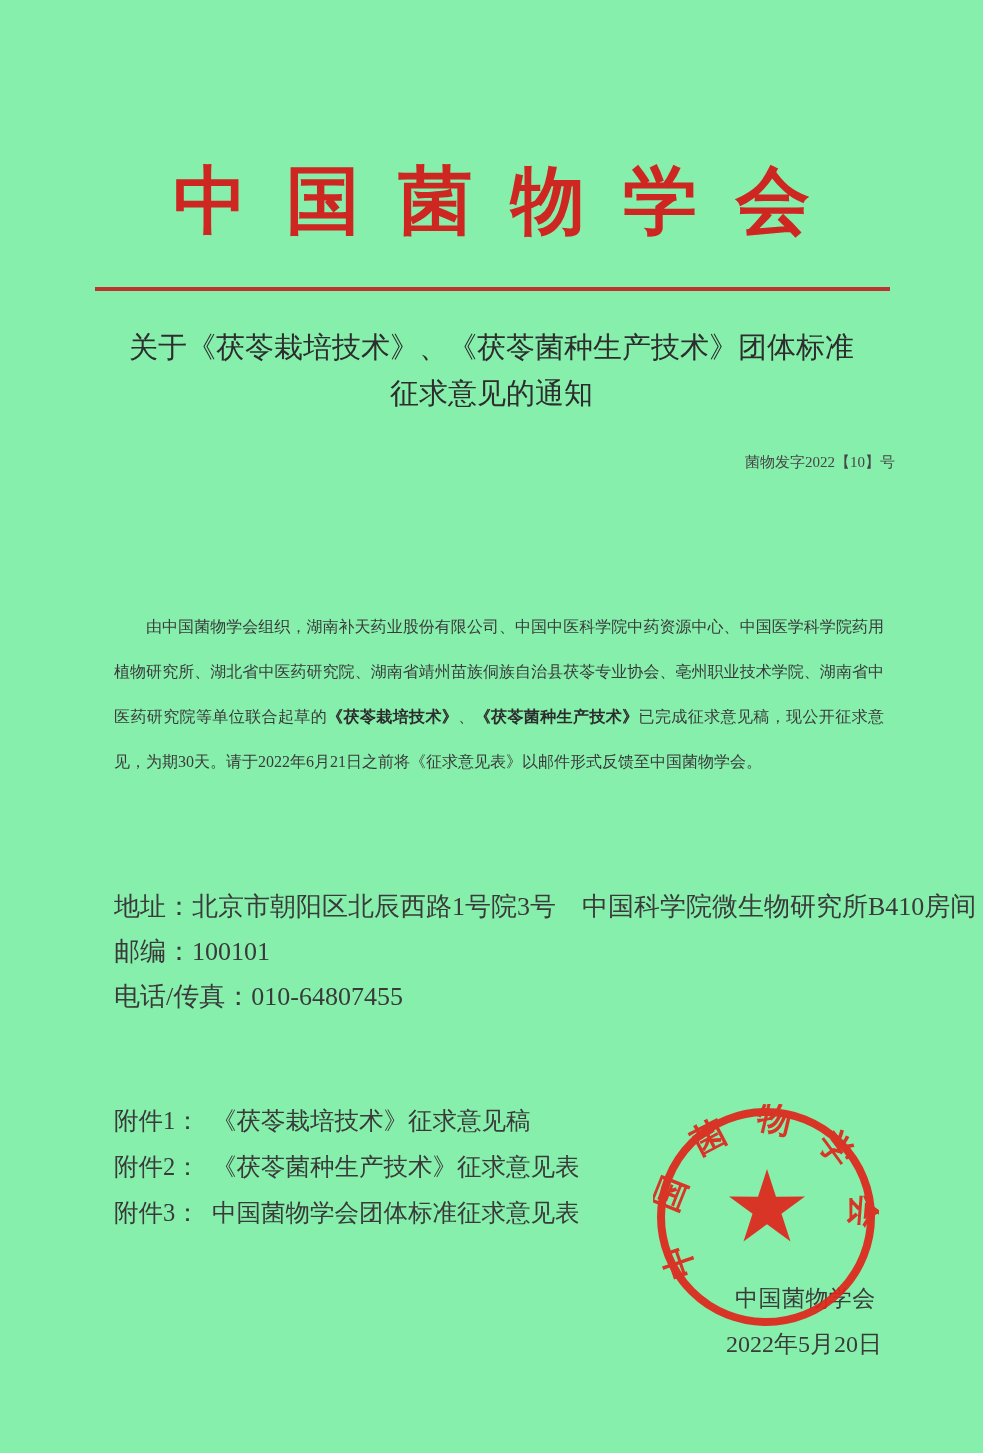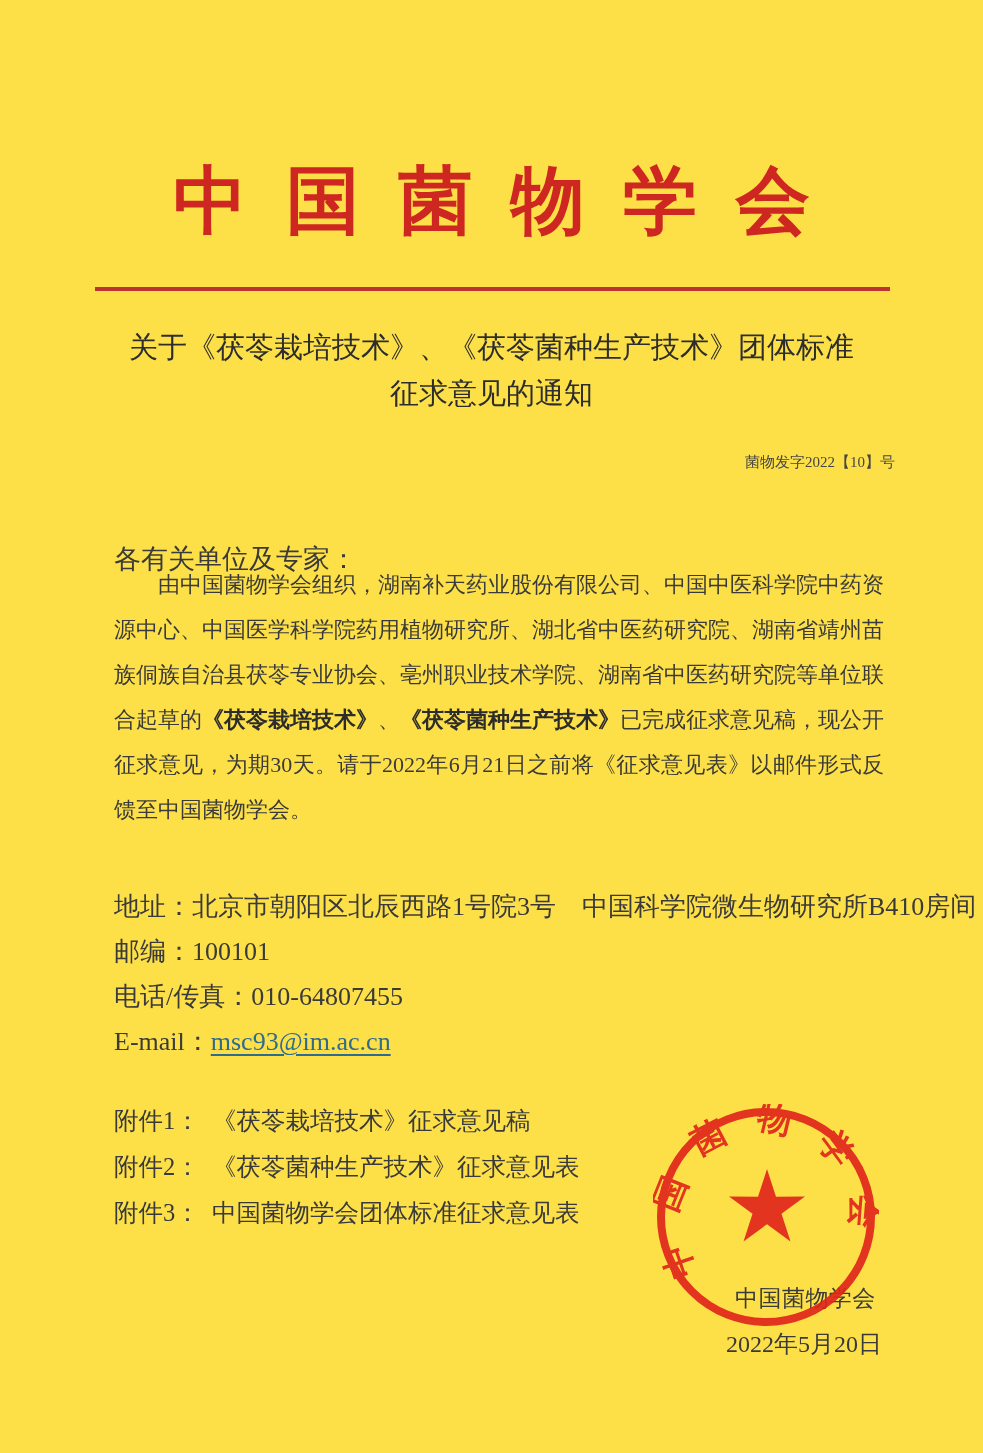--- a/index.html
+++ b/index.html
@@ -4,21 +4,21 @@
 <style>
   * { margin: 0; padding: 0; box-sizing: border-box; }
   html, body { background: #e9e9e9; }
   body { font-family: "Liberation Serif", "DejaVu Serif", serif; }
 
   .page {
     position: relative;
     width: 983px;
     height: 1453px;
     margin: 0 auto;
-    background: #fde047;
+    background: #86efac;
     overflow: hidden;
   }
 
   .org-header {
     position: absolute;
     top: 152px;
     left: 0;
     width: 100%;
     text-align: center;
     font-size: 74px;
@@ -64,24 +64,24 @@
   .salutation {
     position: absolute;
     top: 541px;
     left: 114px;
     font-size: 27px;
     color: #3a3a3a;
   }
 
   .body-paragraph {
     position: absolute;
-    top: 562px;
+    top: 604px;
     left: 114px;
     width: 770px;
-    font-size: 22px;
+    font-size: 16px;
     line-height: 45px;
     color: #3a3a3a;
     text-align: justify;
     text-indent: 2em;
   }
   .body-paragraph .bold-title { font-weight: bold; color: #2c2c2c; }
 
   .contact-block {
     position: absolute;
     top: 884px;
@@ -154,36 +154,32 @@
 
   <div class="red-rule"></div>
 
   <div class="notice-title">
     <div>关于《茯苓栽培技术》、《茯苓菌种生产技术》团体标准</div>
     <div>征求意见的通知</div>
   </div>
 
   <div class="doc-number">菌物发字2022【10】号</div>
 
-  <div class="salutation">各有关单位及专家：</div>
 
   <p class="body-paragraph"><span>由中国菌物学会组织，湖南补天药业股份有限公司、中国中医科学院中药资源中心、中国医学科学院药用植物研究所、湖北省中医药研究院、湖南省靖州苗族侗族自治县茯苓专业协会、亳州职业技术学院、湖南省中医药研究院等单位联合起草的</span><span class="bold-title">《茯苓栽培技术》</span><span>、</span><span class="bold-title">《茯苓菌种生产技术》</span><span>已完成征求意见稿，现公开征求意见，为期30天。请于2022年6月21日之前将《征求意见表》以邮件形式反馈至中国菌物学会。</span></p>
 
   <div class="contact-block">
     <div class="contact-line">
       <span>地址：</span><span>北京市朝阳区北辰西路1号院3号　中国科学院微生物研究所B410房间</span>
     </div>
     <div class="contact-line">
       <span>邮编：</span><span>100101</span>
     </div>
     <div class="contact-line">
       <span>电话/传真：</span><span>010-64807455</span>
-    </div>
-    <div class="contact-line">
-      <span>E-mail：</span><a class="email-link">msc93@im.ac.cn</a>
     </div>
   </div>
 
   <div class="attachments-block">
     <div class="attachment-line">
       <span class="attachment-label">附件1：</span><span>《茯苓栽培技术》征求意见稿</span>
     </div>
     <div class="attachment-line">
       <span class="attachment-label">附件2：</span><span>《茯苓菌种生产技术》征求意见表</span>
     </div>

